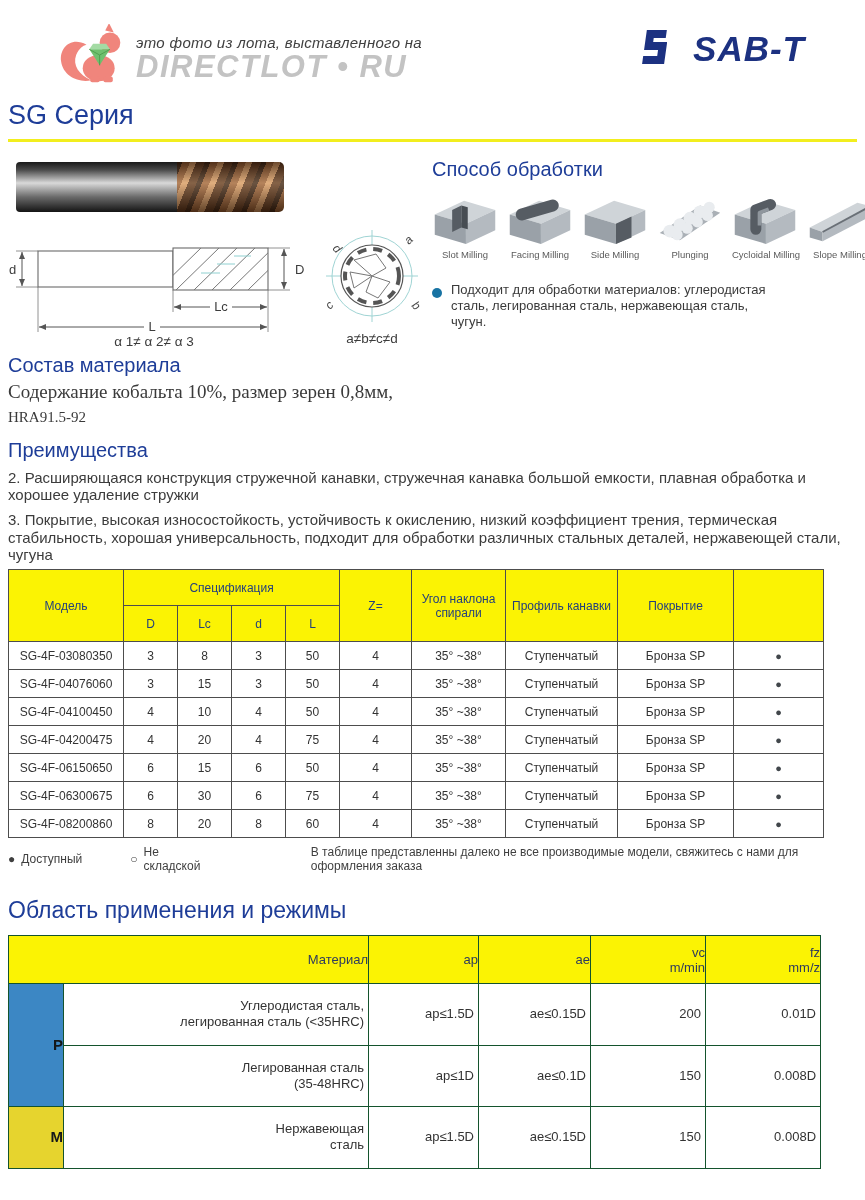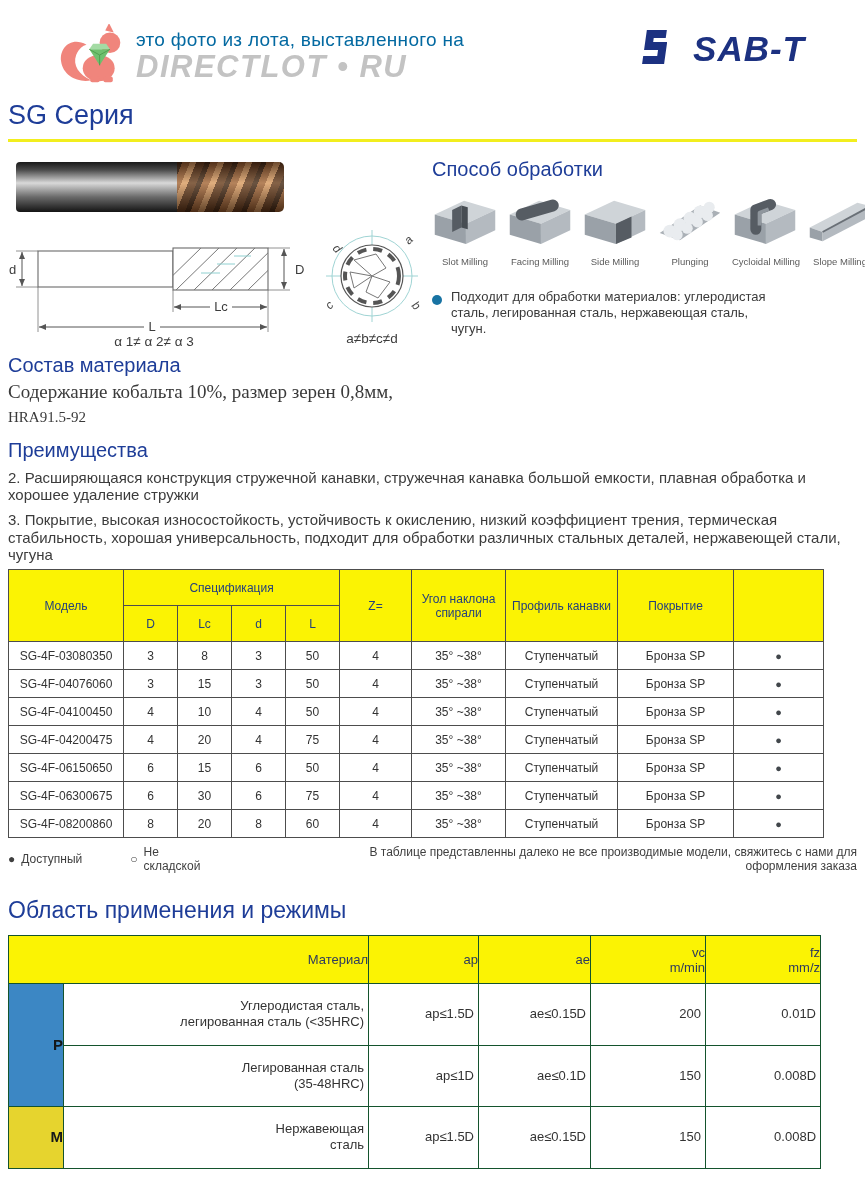--- a/index.html
+++ b/index.html
@@ -7,21 +7,21 @@
   body {
     width:865px; height:1200px; overflow:hidden; position:relative;
     font-family:"Liberation Sans", sans-serif; color:#3c3c3c;
   }
   .page { padding:0 8px; }
 
   
   .top { display:flex; justify-content:space-between; align-items:flex-start; padding:24px 52px 0 50px; }
   .wm { display:flex; align-items:flex-end; gap:6px; }
   .wm-text { padding-bottom:2px; }
-  .wm-tagline { color:#0369a1; font-size:19px; letter-spacing:.3px; }
+  .wm-tagline { color:#404040; font-size:15px; letter-spacing:.3px;font-style:italic; }
   .wm-site { color:#c3c3c3; font-size:31px; font-weight:bold; letter-spacing:1.5px; line-height:1.05;font-style:italic; }
   .brand { display:flex; align-items:center; gap:26px; margin-top:4px; }
   .brand-name { color:#1c3181; font-size:35px; font-weight:bold; font-style:italic; letter-spacing:1px; }
 
   
   h1.page-title { color:#1e3d98; font-size:27px; font-weight:400; margin:14px 0 0 0; }
   .yellow-rule { height:3px; background:#f2ee1e; margin-top:8px; }
 
   
   .cols { display:flex; margin-top:16px; }
@@ -41,41 +41,41 @@
 
   .material { margin-top:6px; }
   h2.sec { color:#1e3d98; font-size:20px; font-weight:400; }
   .material p { font-size:19px; line-height:1.28; margin-top:3px; color:#3a3a3a;font-family:Liberation Serif, serif; }
   .material .hra { font-size:15px; }
 
   
   .methods { display:flex; gap:9px; margin-top:12px; }
   .method { width:66px; text-align:center; }
   .method svg { width:66px; height:56px; display:block; }
-  .method-label { font-size:9.5px; color:#5a5a5a; margin-top:7px; white-space:nowrap; }
+  .method-label { font-size:9.5px; color:#5a5a5a; white-space:nowrap; }
   .note { display:flex; gap:9px; margin-top:22px; font-size:13px; color:#3a3a3a; line-height:1.22; max-width:352px; }
   .note .blt { width:10px; height:10px; border-radius:50%; background:#1873a3; flex:none; margin-top:6px; }
 
   
   .advantages { margin-top:10px; }
   .advantages p { font-size:15px; line-height:1.18; margin-top:7px; color:#3c3c3c; }
 
   
   table { border-collapse:collapse; table-layout:fixed; }
   .spec { width:815px; margin-top:5px; }
   .spec th,.spec td { border:1px solid #4d4d4d; text-align:center; }
   .spec th { background:#fbf303; color:#24407c; font-weight:400; font-size:12px; height:36px; }
   .spec td { height:28px; color:#333; font-size:12px; }
   .spec td.dotc { font-size:11px; color:#41464b; }
   .pre { white-space:pre-line; }
 
   .legend { display:flex; align-items:center; margin-top:7px; font-size:12px; color:#3f3f3f; }
   .legend .sym { margin-right:6px; }
   .legend .item { margin-right:48px; display:flex; align-items:center; }
-  .legend .tnote { margin-left:52px;text-align:right; }
+  .legend .tnote { margin-left:52px; }
 
   h2.app-title { color:#1e3d98; font-size:23px; font-weight:400; margin-top:24px; }
 
   .app { width:812px; margin-top:11px; }
   .app th,.app td { border:1px solid #14532d; text-align:right; color:#333;margin-top:24px; }
   .app th { background:#fbf303; font-weight:400; font-size:13px; height:48px; white-space:pre-line; color:#2e3b5e; }
   .app td { font-size:13px; white-space:pre-line; padding:14px 4px; line-height:1.25; }
   .app td.cat { font-weight:bold; font-size:15px; color:#14171a; padding:0; }
   .cat-P { background:#3c87c4; }
   .cat-M { background:#e6d42e; }

